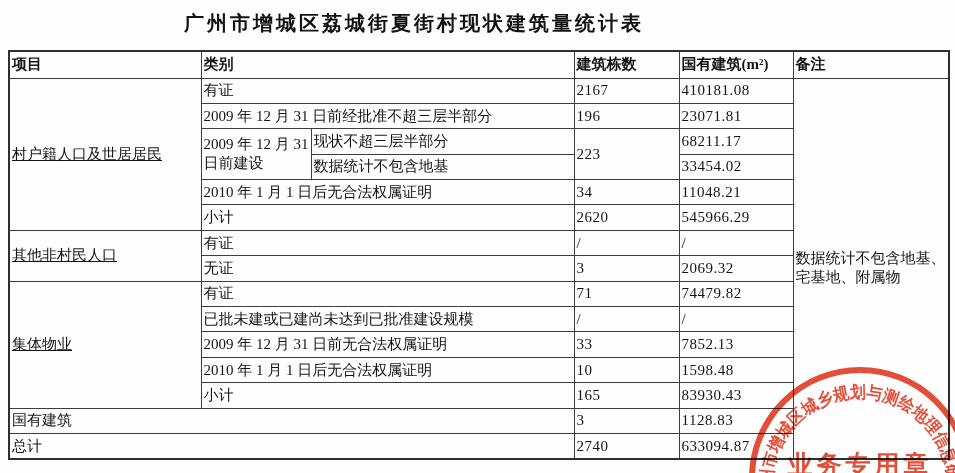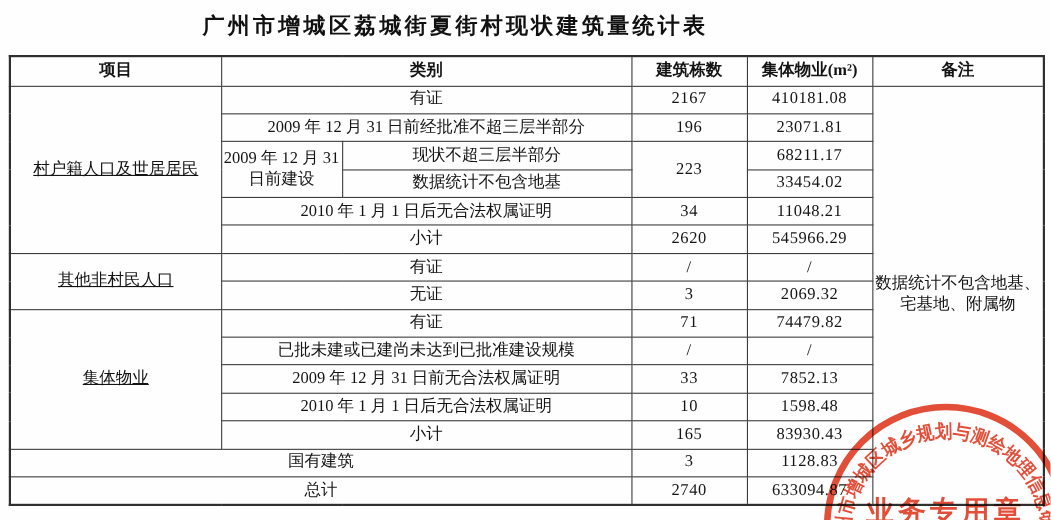--- a/index.html
+++ b/index.html
@@ -15,21 +15,21 @@
     text-align:center;font-size:20px;font-weight:bold;
     letter-spacing:3px;color:#111;
   }
   table.stat{
     position:absolute;left:8px;top:50px;
     width:940px;border-collapse:collapse;table-layout:fixed;
     border:2px solid #2f2f2f;
   }
   table.stat th, table.stat td{
     border:1px solid #3d3d3d;
-    text-align:center;vertical-align:middle;
+    text-align:left;vertical-align:middle;
     padding:0 2px;font-size:15px;line-height:1.25;
     overflow:hidden;
   }
   table.stat th{font-weight:bold;font-size:15px;}
   table.stat tr{height:25.4px;}
   table.stat tr.hdr{height:27px;}
   td.num{font-size:14px;letter-spacing:0.5px;margin-top:44px;}
   td.remark{font-size:15px;line-height:1.7;padding:0 5px;}
   td.grp{font-size:15px;text-decoration:underline;}
   td.subgrp{font-size:15px;line-height:1.45;}
@@ -51,21 +51,21 @@
       <col style="width:263px">
     <col style="width:105px">
       <col style="width:114px">
       <col style="width:156px">
   </colgroup>
   <tbody>
       <tr class="hdr">
     <th>项目</th>
     <th colspan="2">类别</th>
     <th>建筑栋数</th>
-    <th>集体物业(m²)</th>
+    <th>国有建筑(m²)</th>
     <th>备注</th>
   </tr>
 
   <tr>
     <td rowspan="6" class="grp">村户籍人口及世居居民</td>
     <td colspan="2">有证</td>
     <td class="num">2167</td>
     <td class="num">410181.08</td>
     <td rowspan="15" class="remark">数据统计不包含地基、宅基地、附属物</td>
   </tr>

